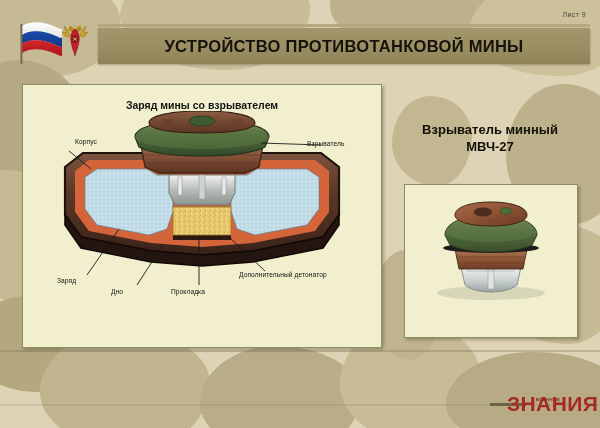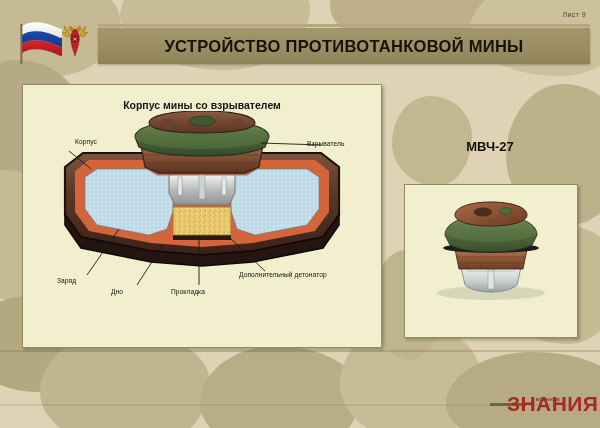--- a/index.html
+++ b/index.html
@@ -218,21 +218,21 @@
       <path d="M9.2 13.6 L12.8 16.6 M12.8 13.6 L9.2 16.6" stroke="#e4cf7a" stroke-width=".8"></path>
       <path d="M11 1 L12.4 3.6 L11 3 L9.6 3.6 Z" fill="#c9a227"></path>
     </g>
   </svg>
 
   <div class="header-bar-top-rule"></div>
   <div class="header-bar"></div>
   <div class="header-title">УСТРОЙСТВО ПРОТИВОТАНКОВОЙ МИНЫ</div>
 
   <div class="panel" id="panel-left">
-    <div class="panel-caption">Корпус  мины со взрывателем</div>
+    <div class="panel-caption">Заряд  мины со взрывателем</div>
 
     <svg width="358" height="230" viewBox="0 0 358 230" style="position:absolute;left:0;top:26px;">
       <defs>
         <linearGradient id="gBodyBrown" x1="0" y1="0" x2="0" y2="1">
           <stop offset="0" stop-color="#7d5440"></stop>
           <stop offset="0.35" stop-color="#5e3a28"></stop>
           <stop offset="1" stop-color="#3a2118"></stop>
         </linearGradient>
         <linearGradient id="gFuzeGreen" x1="0" y1="0" x2="0" y2="1">
           <stop offset="0" stop-color="#7a9158"></stop>
@@ -323,21 +323,21 @@
 
     <div class="callout" style="left:52px;  top:53px;">Корпус</div>
     <div class="callout" style="left:284px; top:55px;">Взрыватель</div>
     <div class="callout" style="left:34px;  top:192px;">Заряд</div>
     <div class="callout" style="left:88px;  top:203px;">Дно</div>
     <div class="callout" style="left:148px; top:203px;">Прокладка</div>
     <div class="callout" style="left:216px; top:186px;">Дополнительный детонатор</div>
   </div>
 
   <div class="right-heading">
-    <br>
+    <span>Взрыватель минный</span><br>
     <span>МВЧ-27</span>
   </div>
 
   <div class="panel" id="panel-right">
     <svg width="172" height="152" viewBox="0 0 172 152" style="position:absolute;left:0;top:0;">
       <defs>
         <linearGradient id="gp_cap" x1="0" y1="0" x2="1" y2="1">
           <stop offset="0" stop-color="#a9694a"></stop>
           <stop offset="0.5" stop-color="#8d5234"></stop>
           <stop offset="1" stop-color="#6a3a24"></stop>

